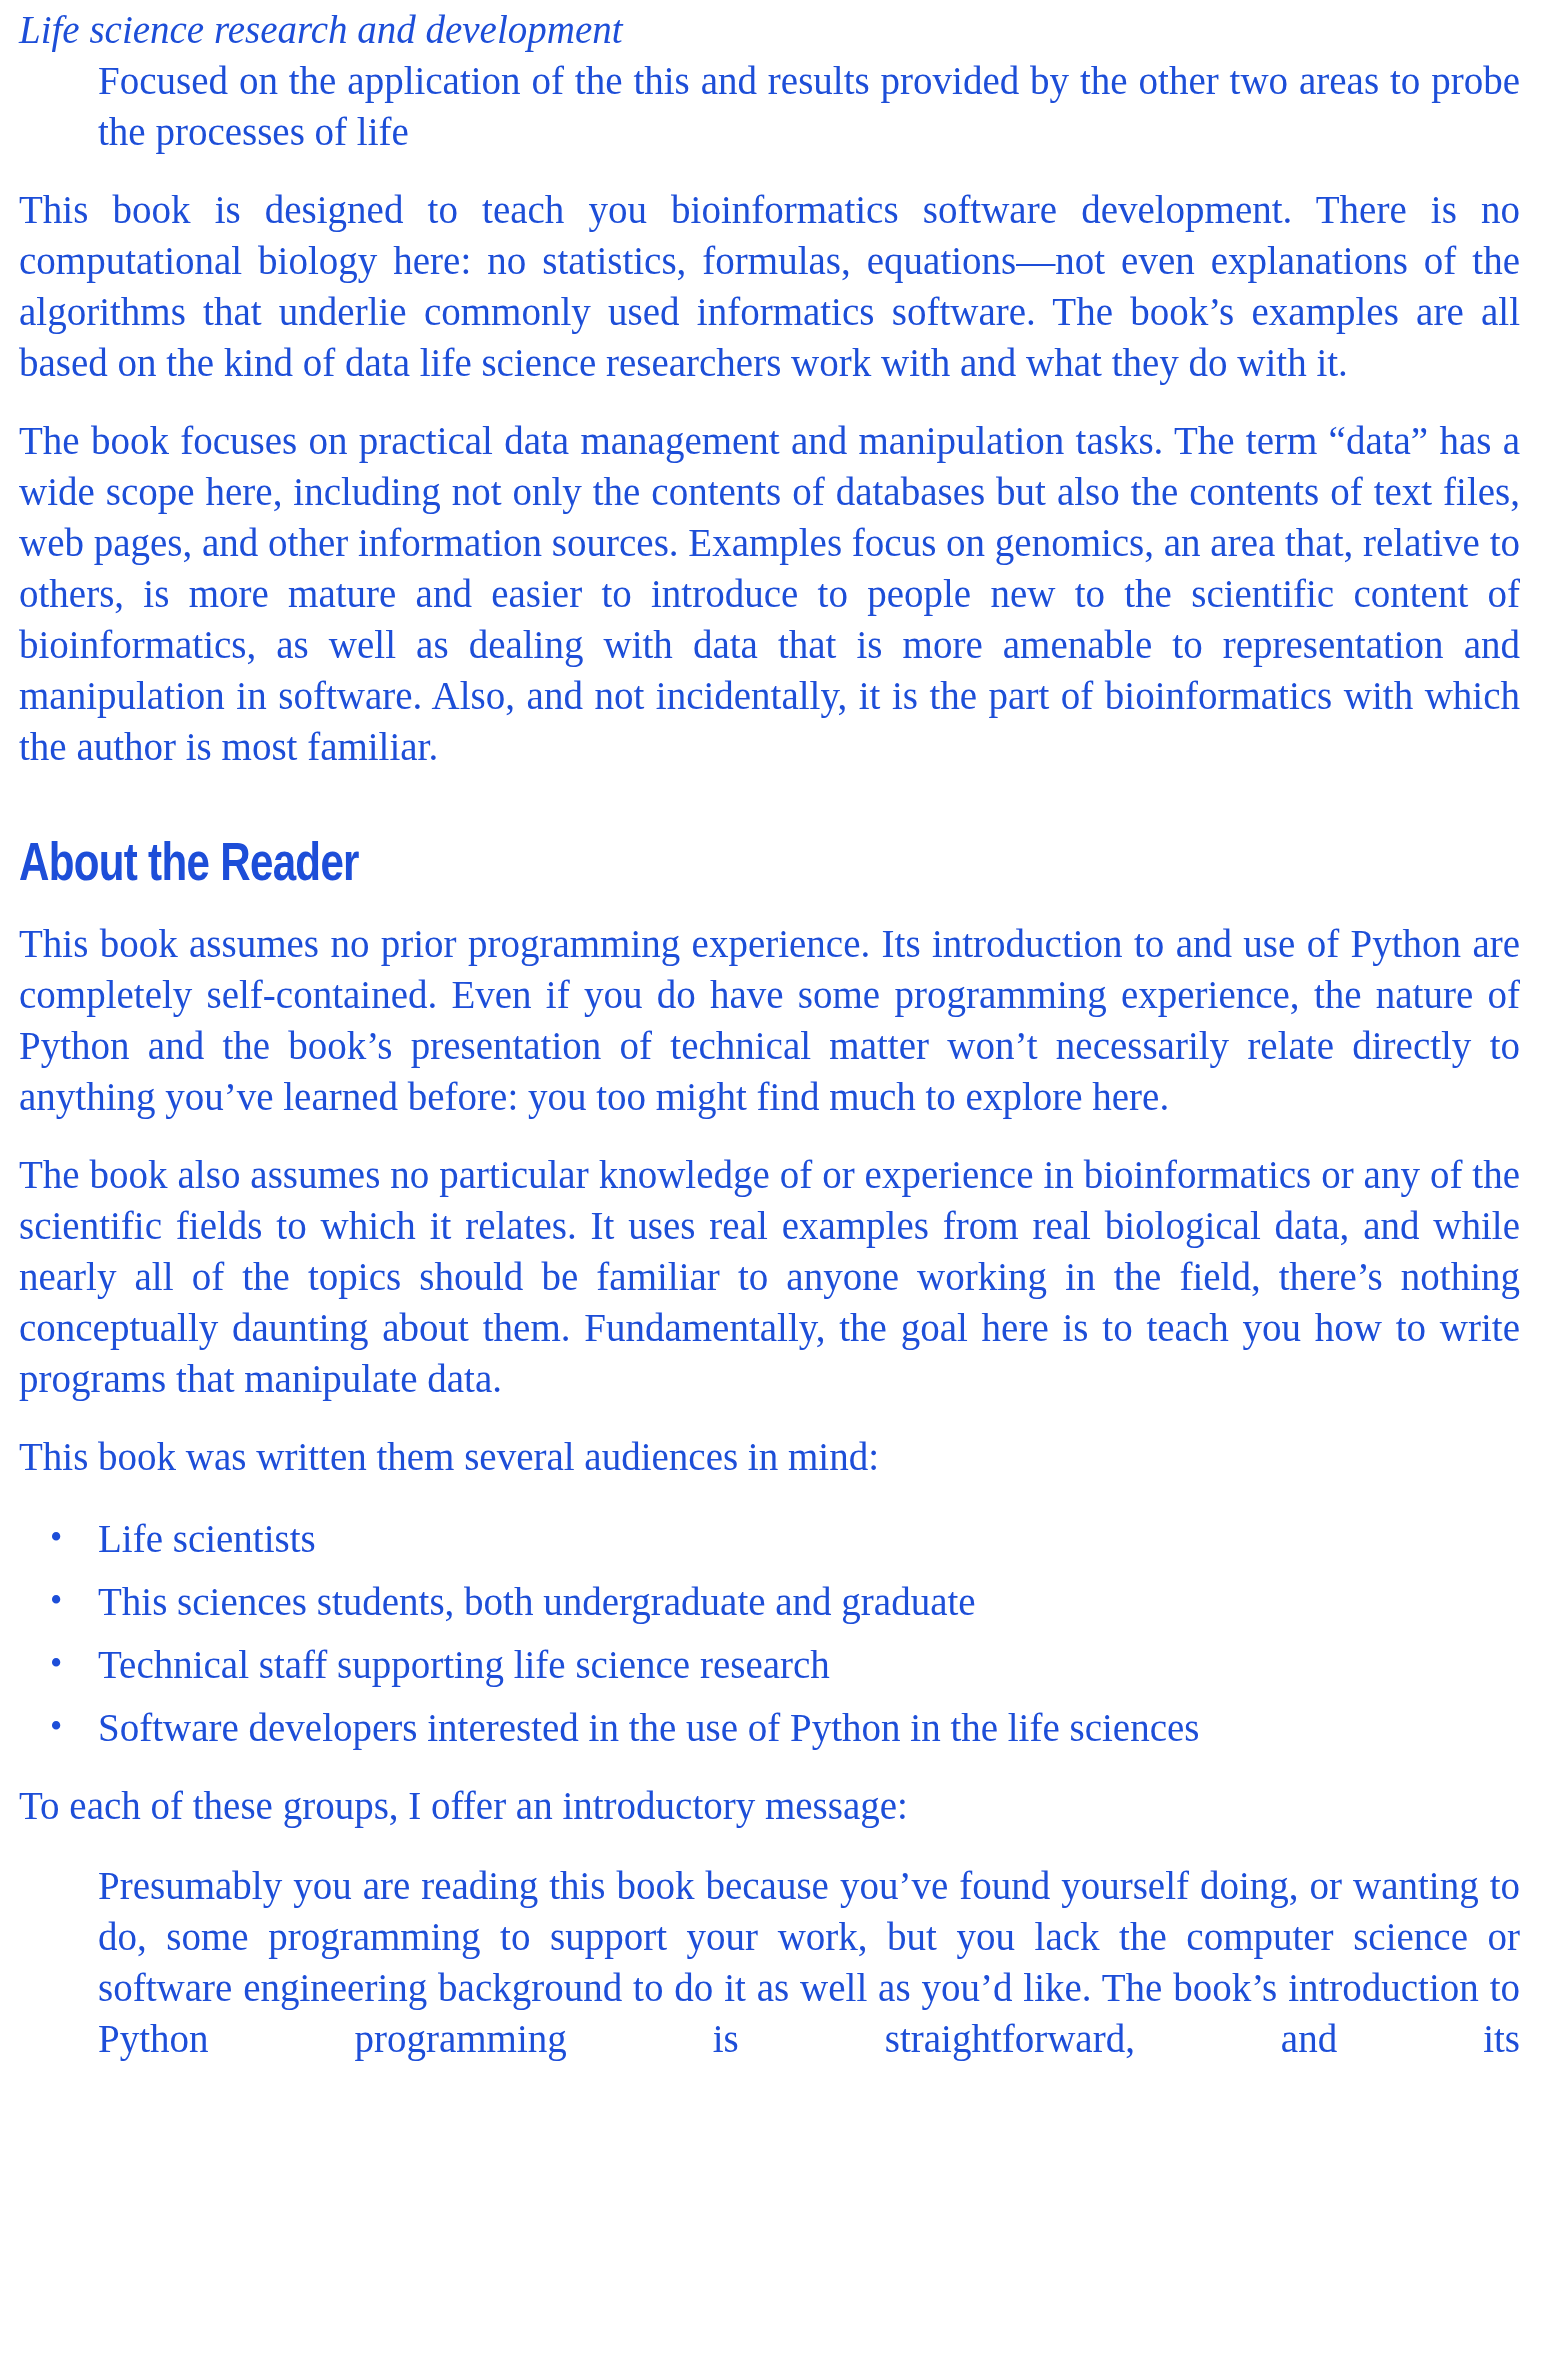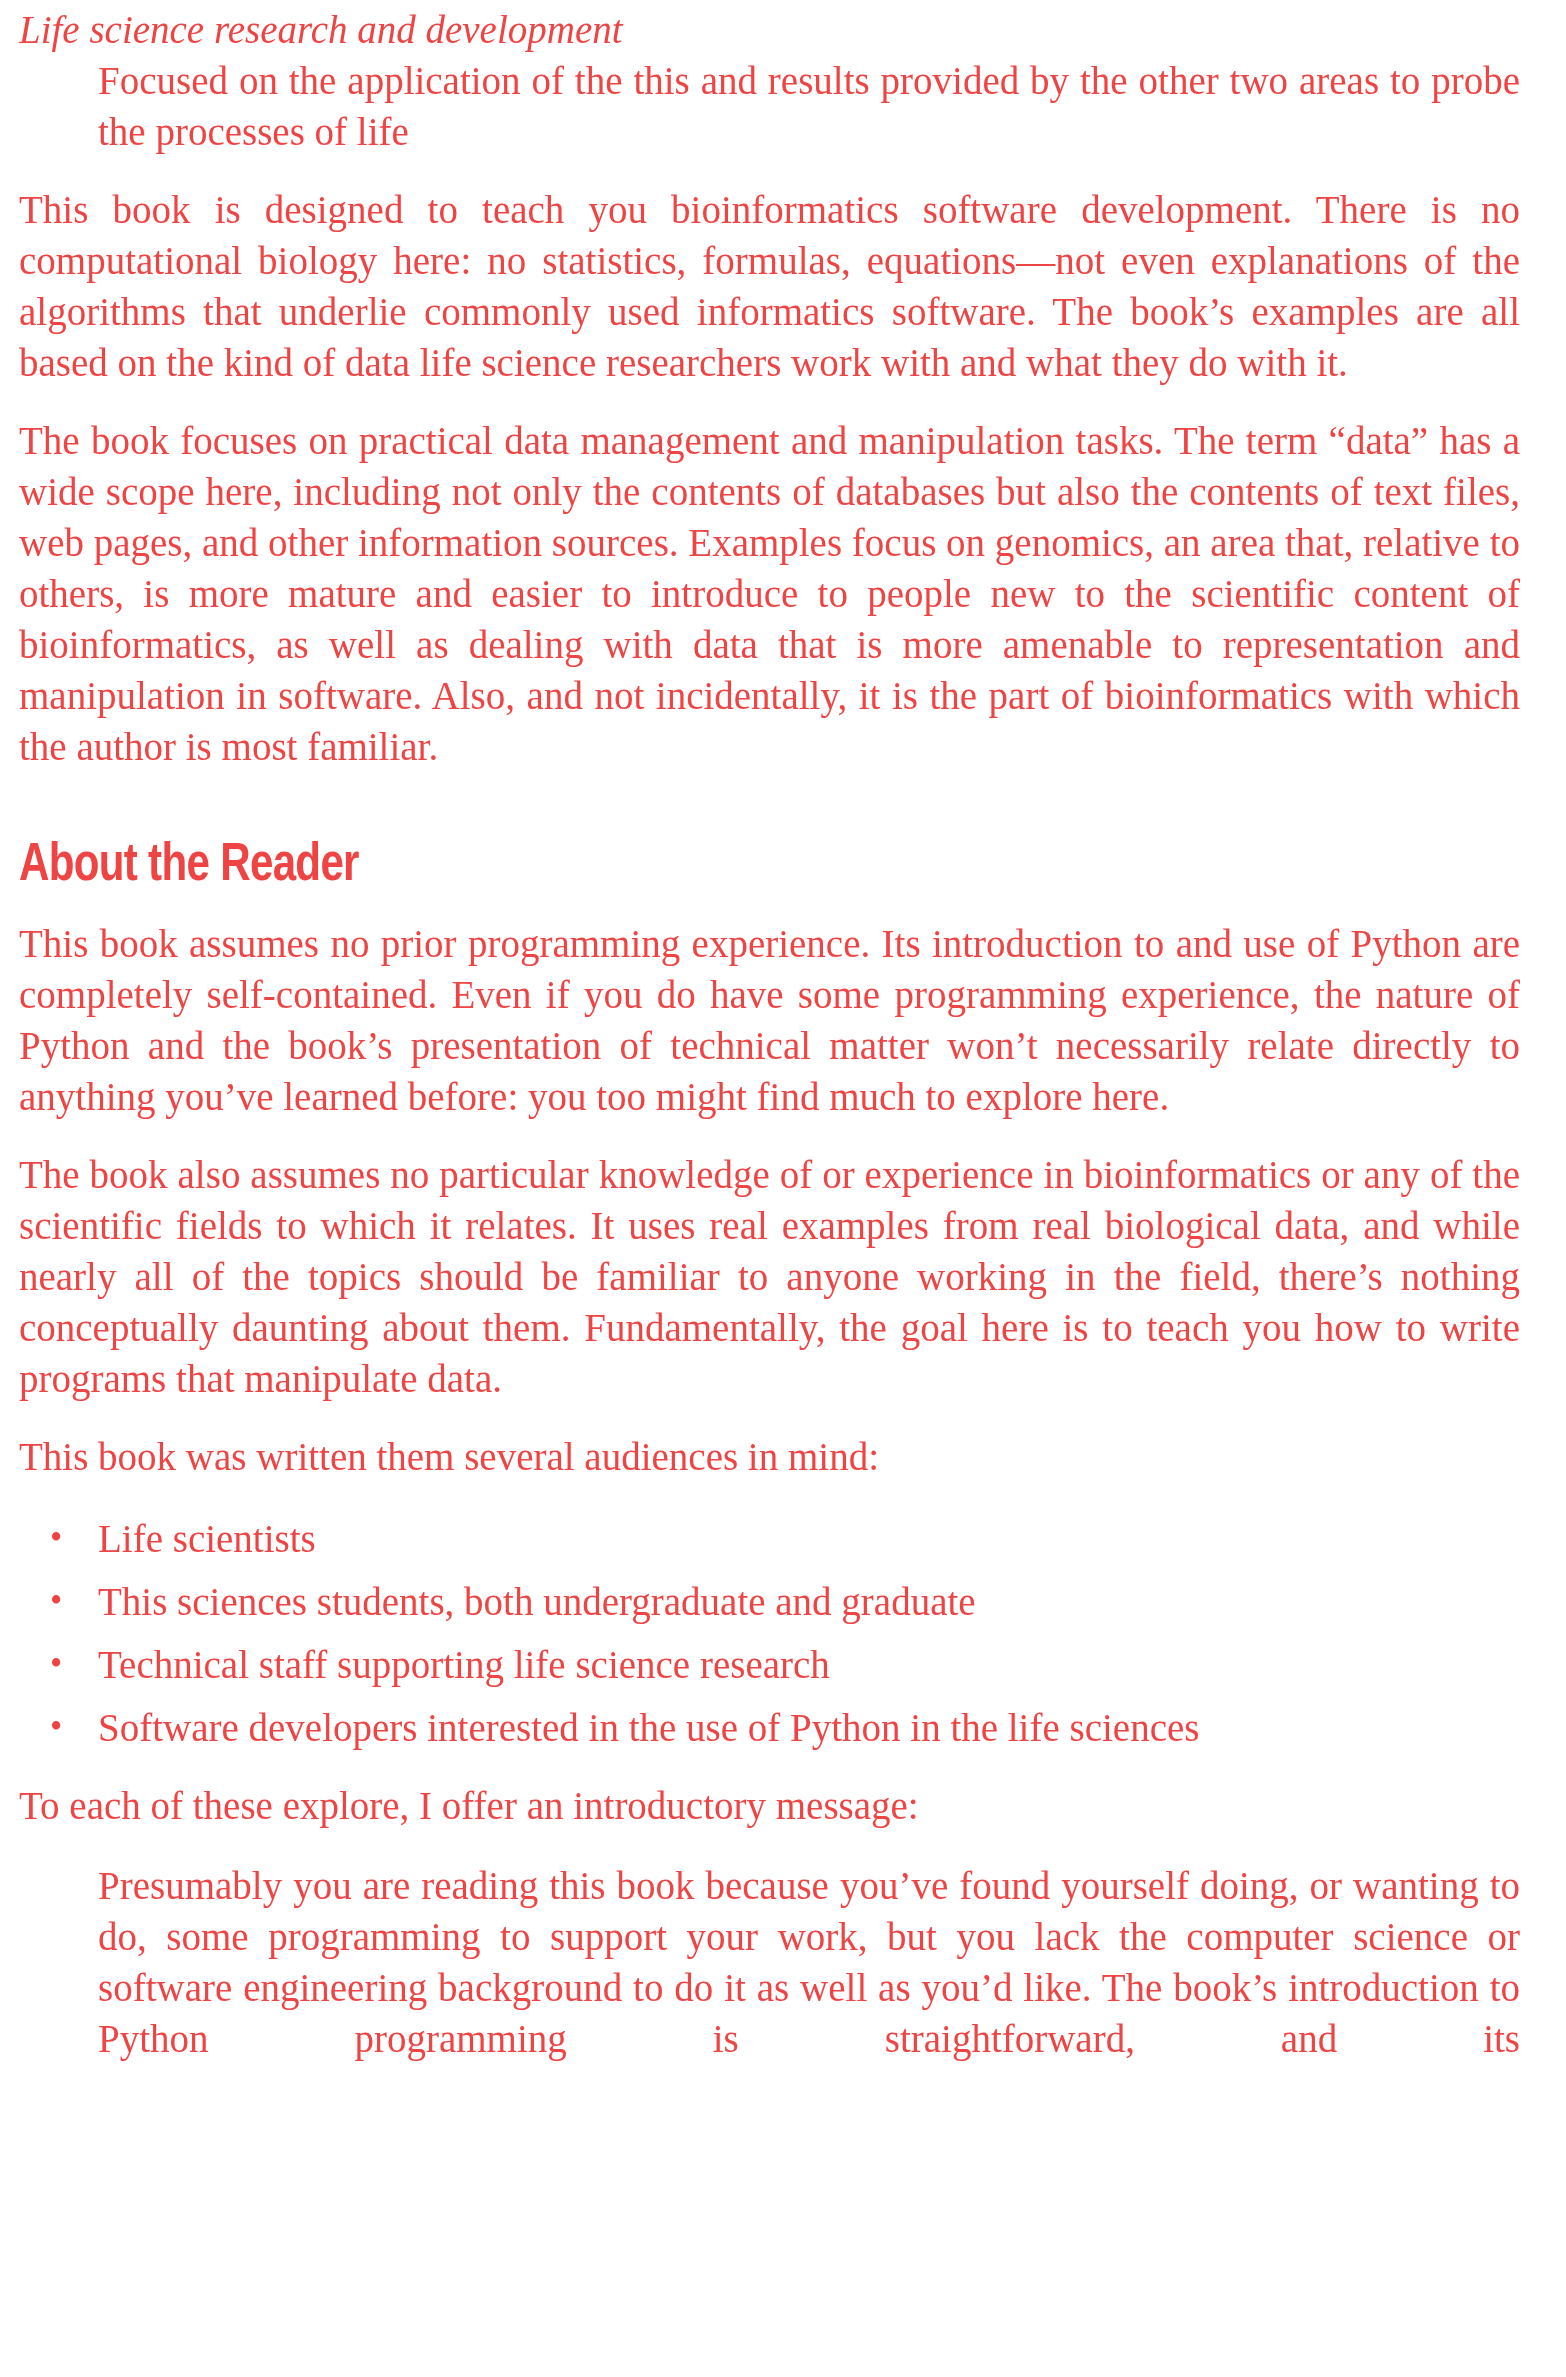--- a/index.html
+++ b/index.html
@@ -1,21 +1,21 @@
 <!DOCTYPE html>
 <html style="font-size:14px"><head>
 <meta charset="utf-8">
 <style>
   html, body { margin: 0; padding: 0; background: #ffffff; }
   .page {
     position: relative;
     width: 1539px;
     height: 2377px;
     background: #ffffff;
-    color: #ef4444;
+    color: #1d4ed8;
     font-family: "Liberation Serif", serif;
     font-size: 39px;
     line-height: 51px;
     overflow: hidden;
   }
   .content {
     padding: 4.3px 19px 0 19px;
     text-align: justify;
   }
   .term {
@@ -128,21 +128,21 @@
       <li>
         <span class="bullet">•</span>
         <span>Technical staff supporting life science research</span>
       </li>
       <li>
         <span class="bullet">•</span>
         <span>Software developers interested in the use of Python in the life sciences</span>
       </li>
     </ul>
 
-    <p class="body-para">To each of these explore, I offer an introductory message:</p>
+    <p class="body-para">To each of these groups, I offer an introductory message:</p>
 
     <div class="def-block">
       <div class="definition continued">Presumably you are reading this book because you’ve found yourself doing, or wanting to do, some programming to support your work, but you lack the computer science or software engineering background to do it as well as you’d like. The book’s introduction to Python programming is straightforward, and its</div>
     </div>
 
   </div>
 
 </div>
 
 

